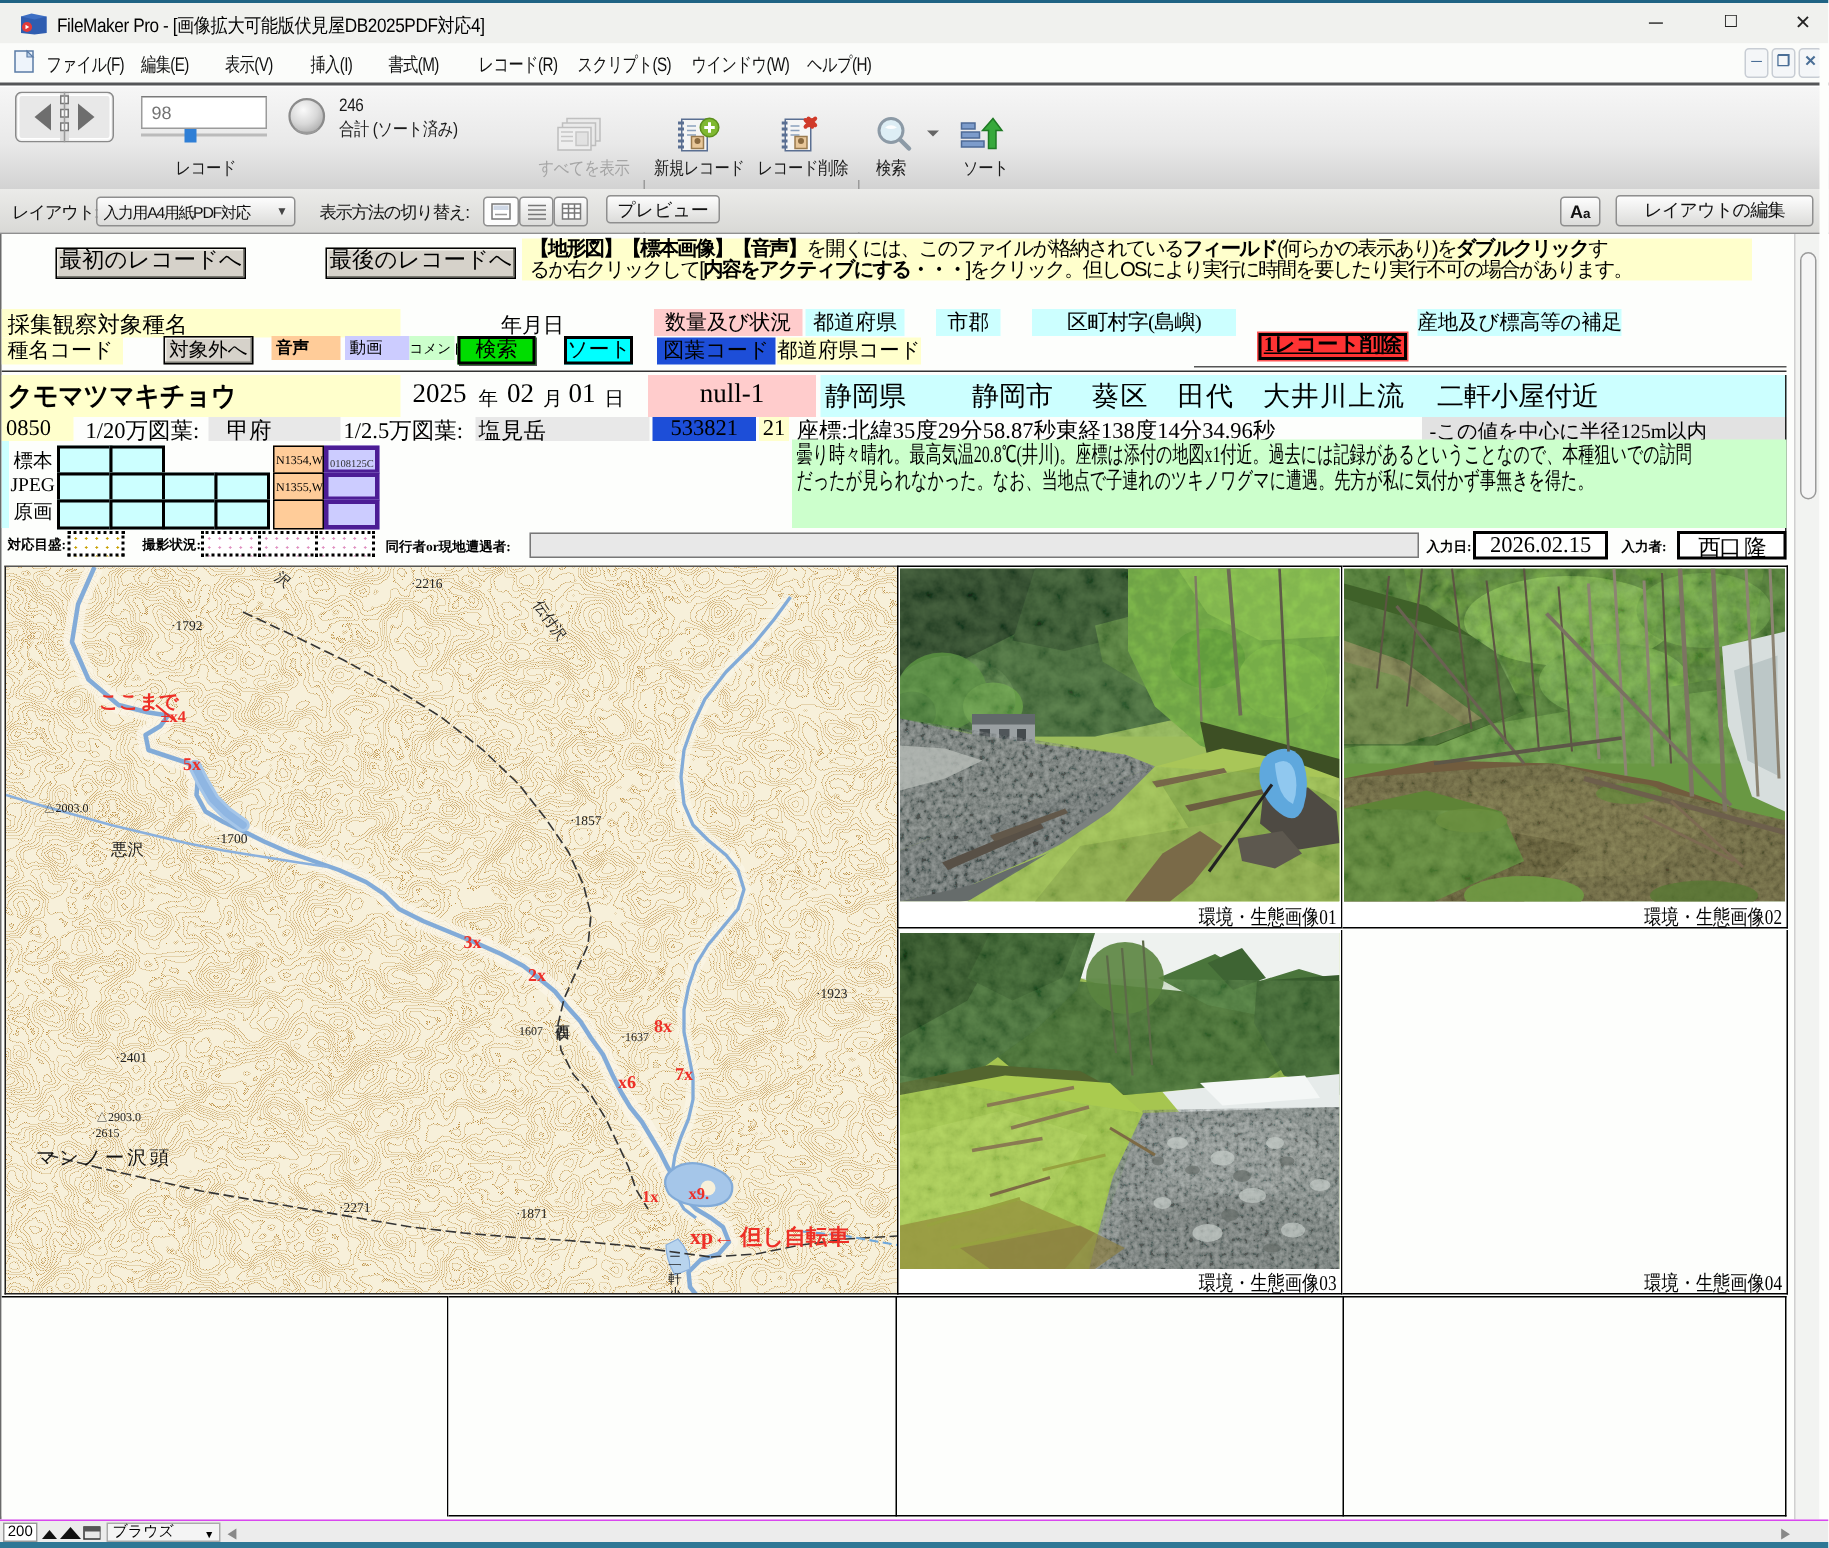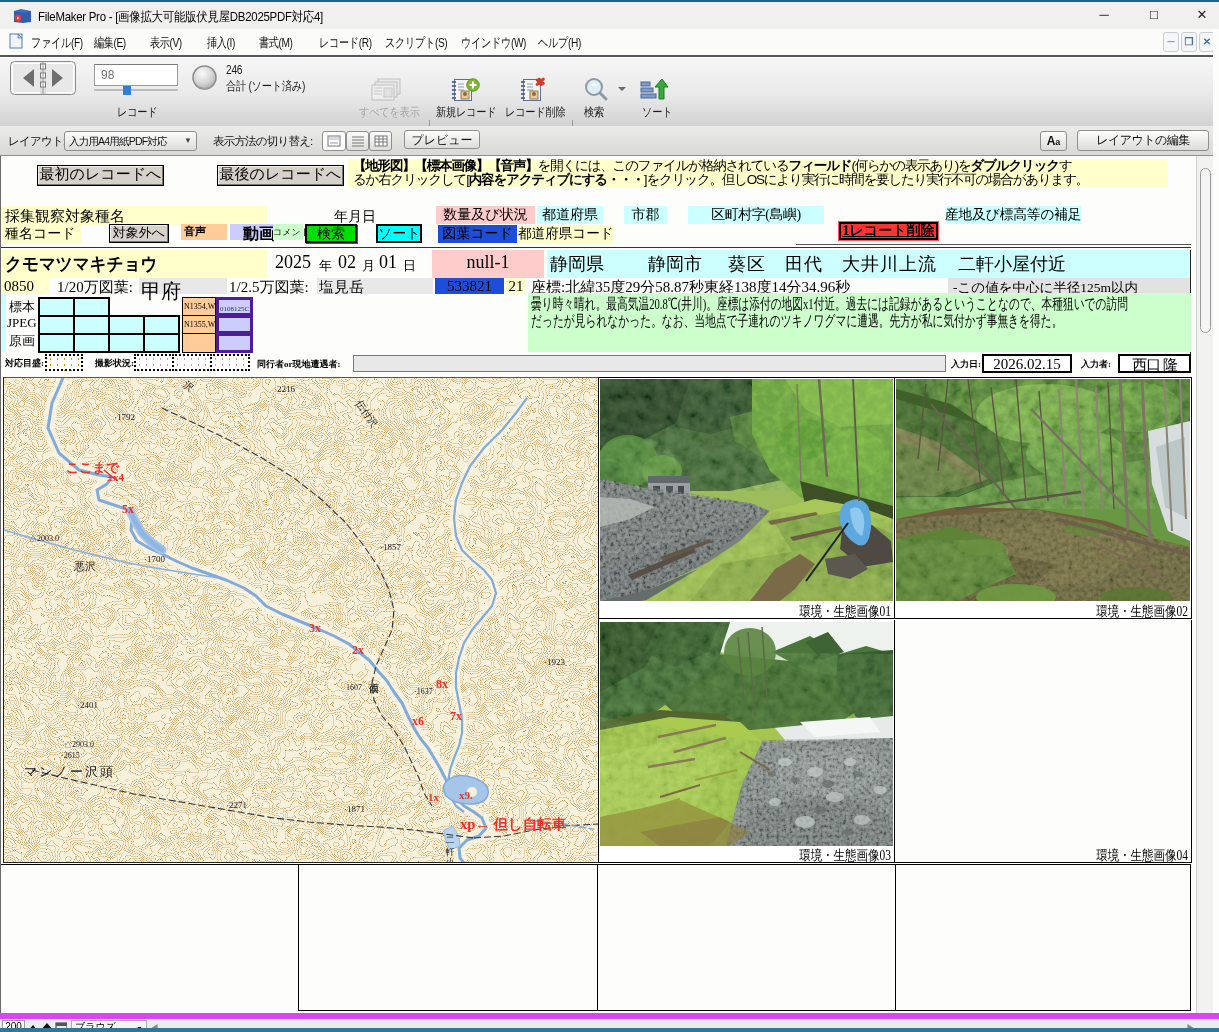--- a/index.html
+++ b/index.html
@@ -22,21 +22,21 @@
 .tsep{position:absolute;top:62px;height:60px;width:1px;background:#9a9a9a}
 
 #laybar{position:absolute;left:0;top:126px;width:1219px;height:30px;background:linear-gradient(#ebebe9,#d9d9d6);border-bottom:1px solid #8f8f8f;font-size:12px;color:#111}
 .lbtn{position:absolute;border:1px solid #8f8f8f;border-radius:3px;background:linear-gradient(#fdfdfd,#dcdcda);font-size:12px;color:#111;text-align:center}
 
 #content{position:absolute;left:0;top:156px;width:1196px;height:857px;background:#fdfefc;overflow:hidden;border-left:1px solid #6a6a6a}
 #vscroll{position:absolute;left:1196px;top:156px;width:17px;height:857px;background:#f2f3f1;border-left:1px solid #d0d0d0}
 #vthumb{position:absolute;left:3px;top:12px;width:11px;height:165px;border:1px solid #9a9a9a;border-radius:6px;background:#f5f5f5}
 #rmarg{position:absolute;left:1213px;top:29px;width:6px;height:1003px;background:#fdfefc}
 
-#statusbar{position:absolute;left:0;top:1013px;width:1219px;height:15px;background:#ececec;border-top:6px solid #d946ef}
+#statusbar{position:absolute;left:0;top:1013px;width:1219px;height:15px;background:#ececec;border-top:1px solid #d946ef}
 #bluestrip{position:absolute;left:0;top:1028px;width:1219px;height:4px;background:#2e7795}
 .btn3d{position:absolute;background:#d6d2ca;border:2px solid #000;text-align:center;font-family:"Liberation Serif",serif;color:#000}
 .y{background:#ffffcc}.c{background:#ccffff}.p{background:#ffcccc}.o{background:#ffcc99}.v{background:#ccccff}.g{background:#ccffcc}.b{background:#1d4ed8}
 .cell{position:absolute;background:#ccffff;border:2px solid #000}
 .ocell{position:absolute;background:#ffcc99;border:1px solid #000}
 .vcell{position:absolute;background:#ccccff;border:3px solid #4c1d95}
 .dot{position:absolute;background:#fff;border:2px dotted #000}
 </style></head><body>
 <div id="win">
 <div class="ab" style="left:0;top:0;width:1219px;height:2px;background:#1f6384"></div>
@@ -216,21 +216,21 @@
 <div class="ab" style="left:333px;top:52px;font-size:14px">年月日</div>
 <div class="ab p" style="left:435px;top:50px;width:99px;height:18px;font-size:14px;text-align:center">数量及び状況</div>
 <div class="ab c" style="left:536px;top:50px;width:66px;height:18px;font-size:14px;text-align:center">都道府県</div>
 <div class="ab c" style="left:623px;top:50px;width:43px;height:18px;font-size:14px;text-align:center">市郡</div>
 <div class="ab c" style="left:687px;top:50px;width:136px;height:18px;font-size:14px;text-align:center;letter-spacing:-0.5px">区町村字(島嶼)</div>
 <div class="ab c" style="left:944px;top:50px;width:136px;height:18px;font-size:14px"><span style="display:inline-block;transform:scaleX(0.97);transform-origin:0 0">産地及び標高等の補足</span></div>
 
 <div class="ab y" style="left:0;top:69px;width:81px;height:18px;font-size:14px;padding-left:4px">種名コード</div>
 <div class="btn3d" style="left:108px;top:68px;width:60px;height:19px;font-size:13px;line-height:15px;border-width:1px;box-shadow:inset -1px -1px 0 #7a7a72, inset 1px 1px 0 #f2efe8">対象外へ</div>
 <div class="ab o" style="left:180px;top:68px;width:46px;height:16px;font-size:11px;font-weight:bold;font-family:'Liberation Sans',sans-serif;padding-left:3px">音声</div>
-<div class="ab v" style="left:229px;top:68px;width:43px;height:16px;font-size:16px;font-weight:bold;font-family:'Liberation Sans',sans-serif;padding-left:13px">動画</div>
+<div class="ab v" style="left:229px;top:68px;width:43px;height:16px;font-size:11px;font-weight:normal;font-family:'Liberation Sans',sans-serif;padding-left:3px">動画</div>
 <div class="ab g" style="left:272px;top:68px;width:30px;height:16px;font-size:9px;font-family:'Liberation Sans',sans-serif;padding-top:2px">コメント</div>
 <div class="ab" style="left:304px;top:68px;width:52px;height:19px;background:#00dd00;border:2px solid #000;box-shadow:1px 1px 0 #555;font-size:14px;text-align:center;line-height:15px">検索</div>
 <div class="ab" style="left:375px;top:68px;width:46px;height:19px;background:#00ffff;border:2px solid #000;font-size:14px;text-align:center;line-height:15px">ソート</div>
 <div class="ab b" style="left:437px;top:69px;width:79px;height:18px;font-size:14px;text-align:center">図葉コード</div>
 <div class="ab y" style="left:517px;top:69px;width:96px;height:18px;font-size:14px"><span style="display:inline-block;transform:scaleX(0.97);transform-origin:0 0">都道府県コード</span></div>
 <div class="ab" style="left:838px;top:66px;width:99px;height:18px;background:#ff3333;border:2px solid #000;box-shadow:0 0 0 1px #ff5555;font-size:14px;font-weight:bold;text-align:center;line-height:14px;text-decoration:underline">1レコート削除</div>
 <div class="ab" style="left:0;top:91px;width:1190px;height:1px;background:#333"></div>
 <div class="ab" style="left:795px;top:88px;width:395px;height:1px;background:#555"></div>
 
 <div class="ab y" style="left:0;top:94px;width:266px;height:28px"></div>
@@ -243,21 +243,21 @@
         <div class="ab" style="left:402px;top:101px;font-size:13px">日</div>
 <div class="ab p" style="left:431px;top:94px;width:112px;height:28px;font-size:18px;text-align:center;padding-top:2px">null-1</div>
 <div class="ab c" style="left:546px;top:94px;width:644px;height:28px"></div>
 <div class="ab" style="left:549px;top:96px;font-size:18px">静岡県</div>
 <div class="ab" style="left:647px;top:96px;font-size:18px">静岡市</div>
 <div class="ab" style="left:727px;top:96px;font-size:18px;letter-spacing:1px">葵区　田代　大井川上流</div>
 <div class="ab" style="left:957px;top:96px;font-size:18px">二軒小屋付近</div>
 
 <div class="ab y" style="left:0;top:122px;width:48px;height:16px;font-size:15px;padding-left:3px">0850</div>
 <div class="ab" style="left:56px;top:122px;font-size:15px">1/20万図葉:</div>
-<div class="ab" style="left:138px;top:122px;width:88px;height:16px;background:#e8e8e8;font-size:20px;padding-left:2px">甲府</div>
+<div class="ab" style="left:138px;top:122px;width:88px;height:16px;background:#e8e8e8;font-size:15px;padding-left:12px">甲府</div>
 <div class="ab" style="left:228px;top:122px;font-size:15px">1/2.5万図葉:</div>
 <div class="ab" style="left:316px;top:122px;width:116px;height:16px;background:#e8e8e8;font-size:15px;padding-left:2px">塩見岳</div>
 <div class="ab b" style="left:434px;top:122px;width:69px;height:16px;font-size:15px;text-align:center">533821</div>
 <div class="ab y" style="left:505px;top:122px;width:20px;height:16px;font-size:15px;text-align:center">21</div>
 <div class="ab" style="left:530px;top:122px;font-size:15px">座標:北緯35度29分58.87秒東経138度14分34.96秒</div>
 <div class="ab" style="left:947px;top:122px;width:243px;height:17px;background:#e2e2e2"></div>
 <div class="ab" style="left:952px;top:123px;font-size:13.5px">-この値を中心に半径125m以内</div>
 <div class="ab" style="left:1189px;top:94px;width:1px;height:123px;background:#222"></div>
 
 <div class="ab c" style="left:0;top:138px;width:5px;height:58px"></div>

